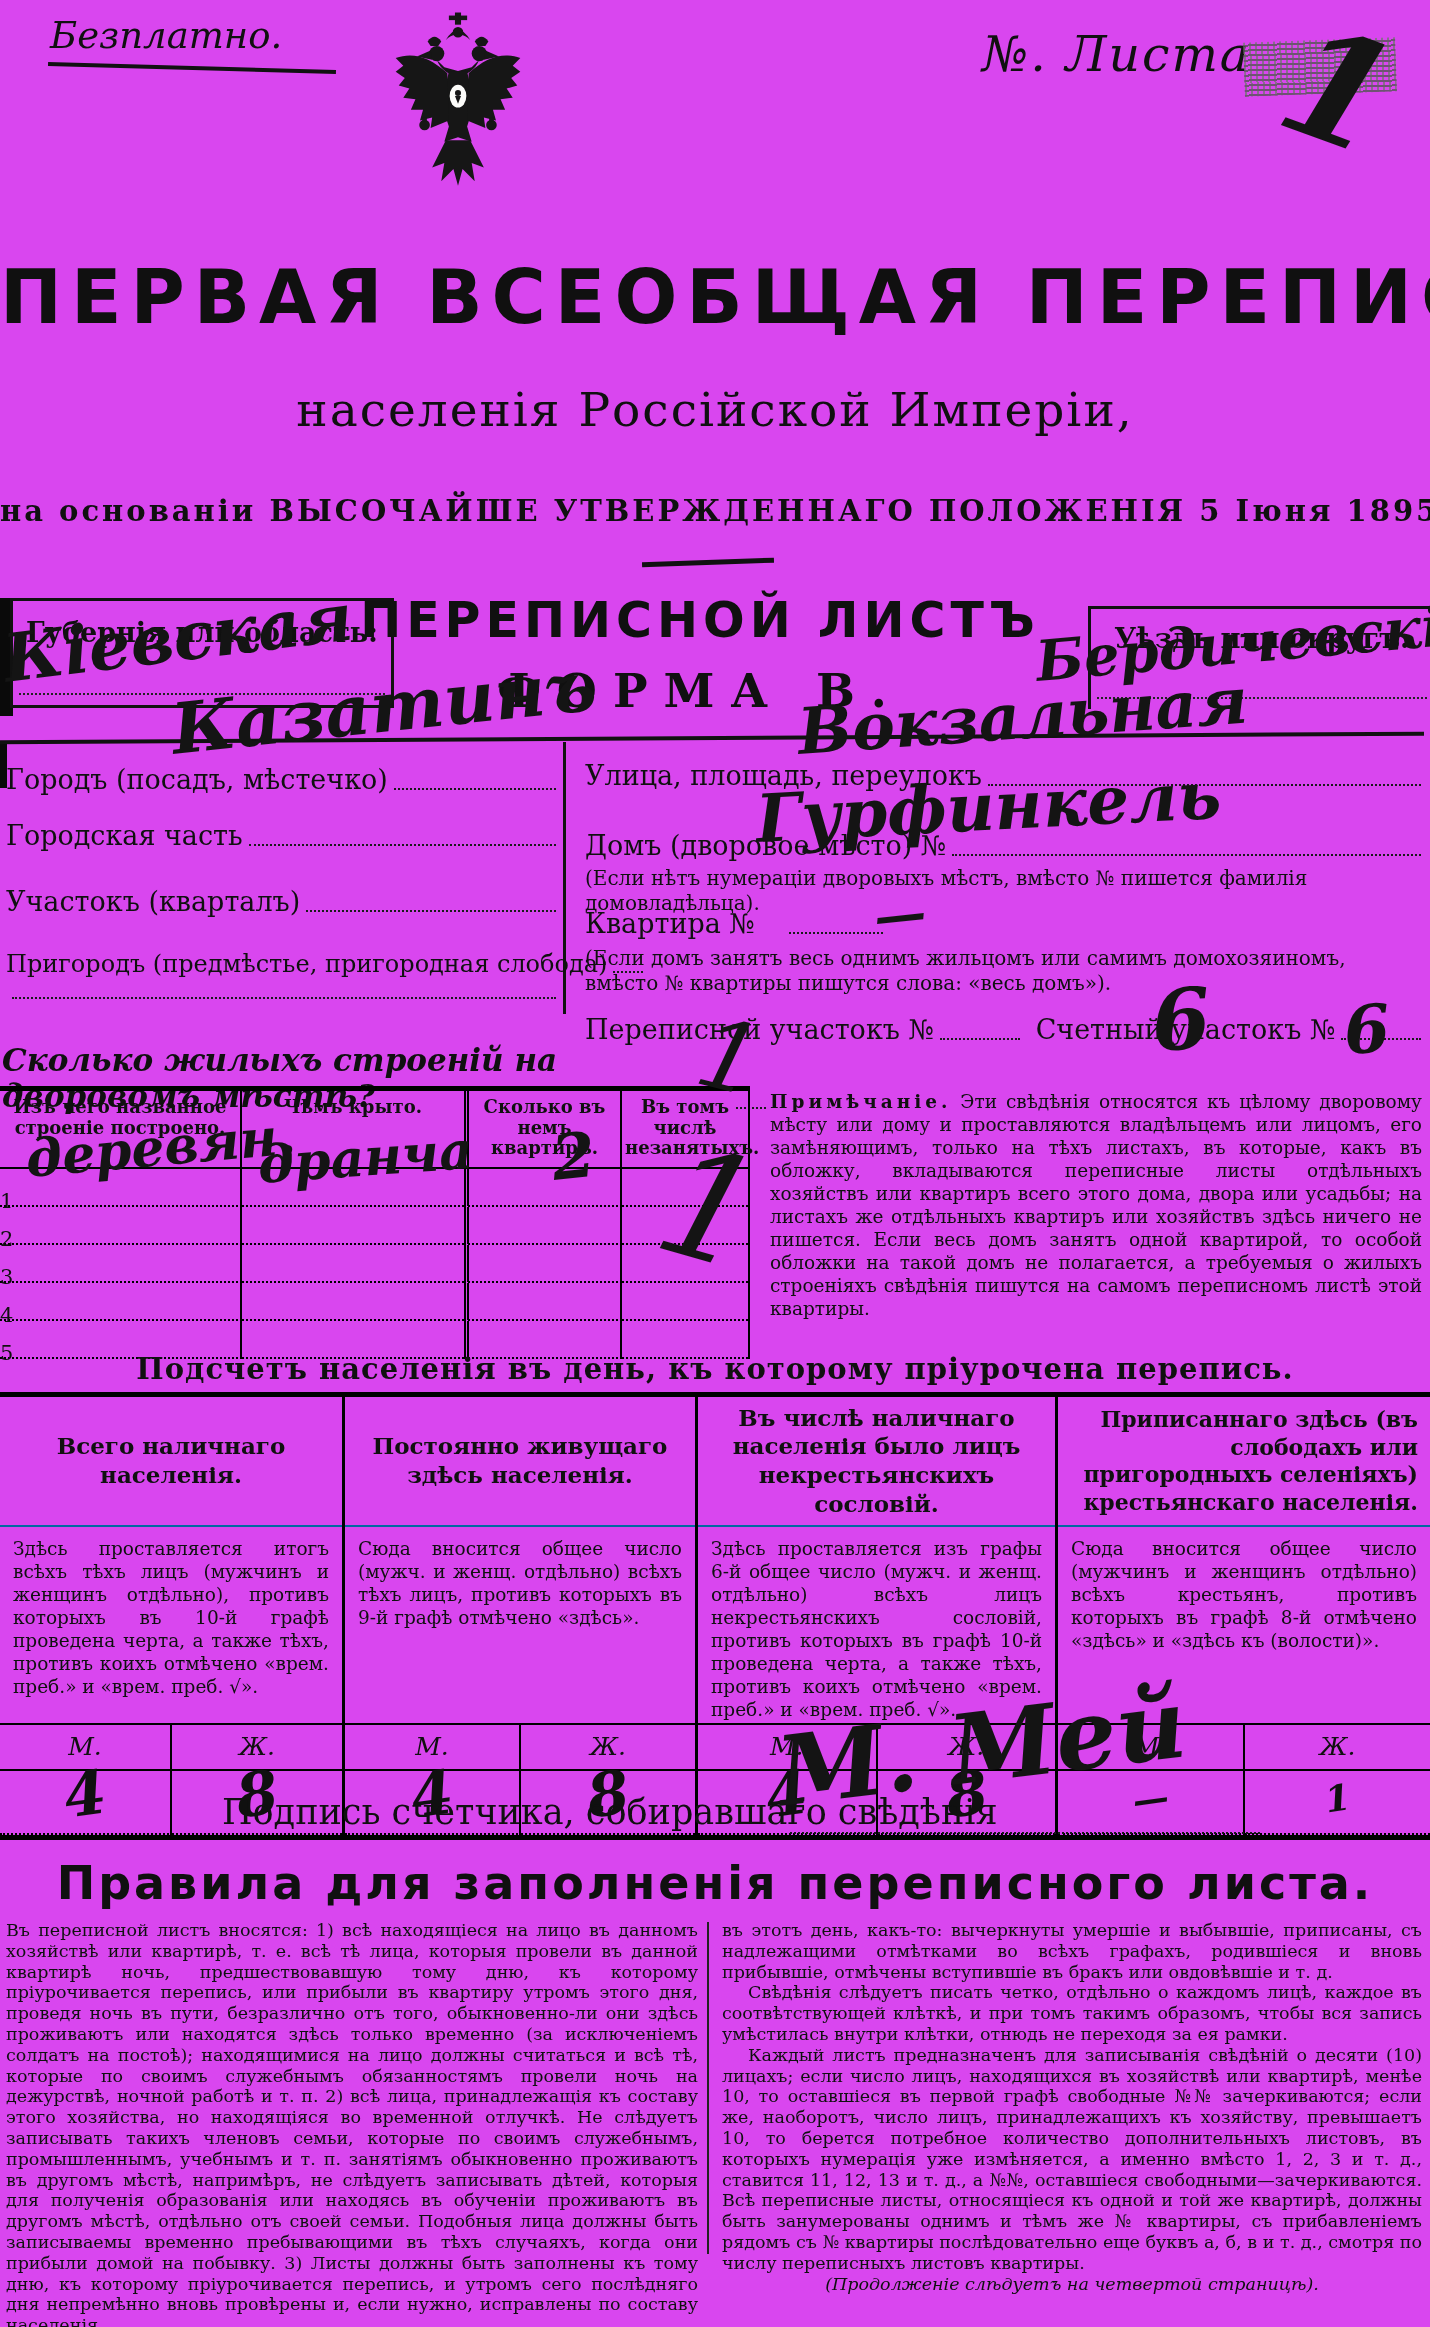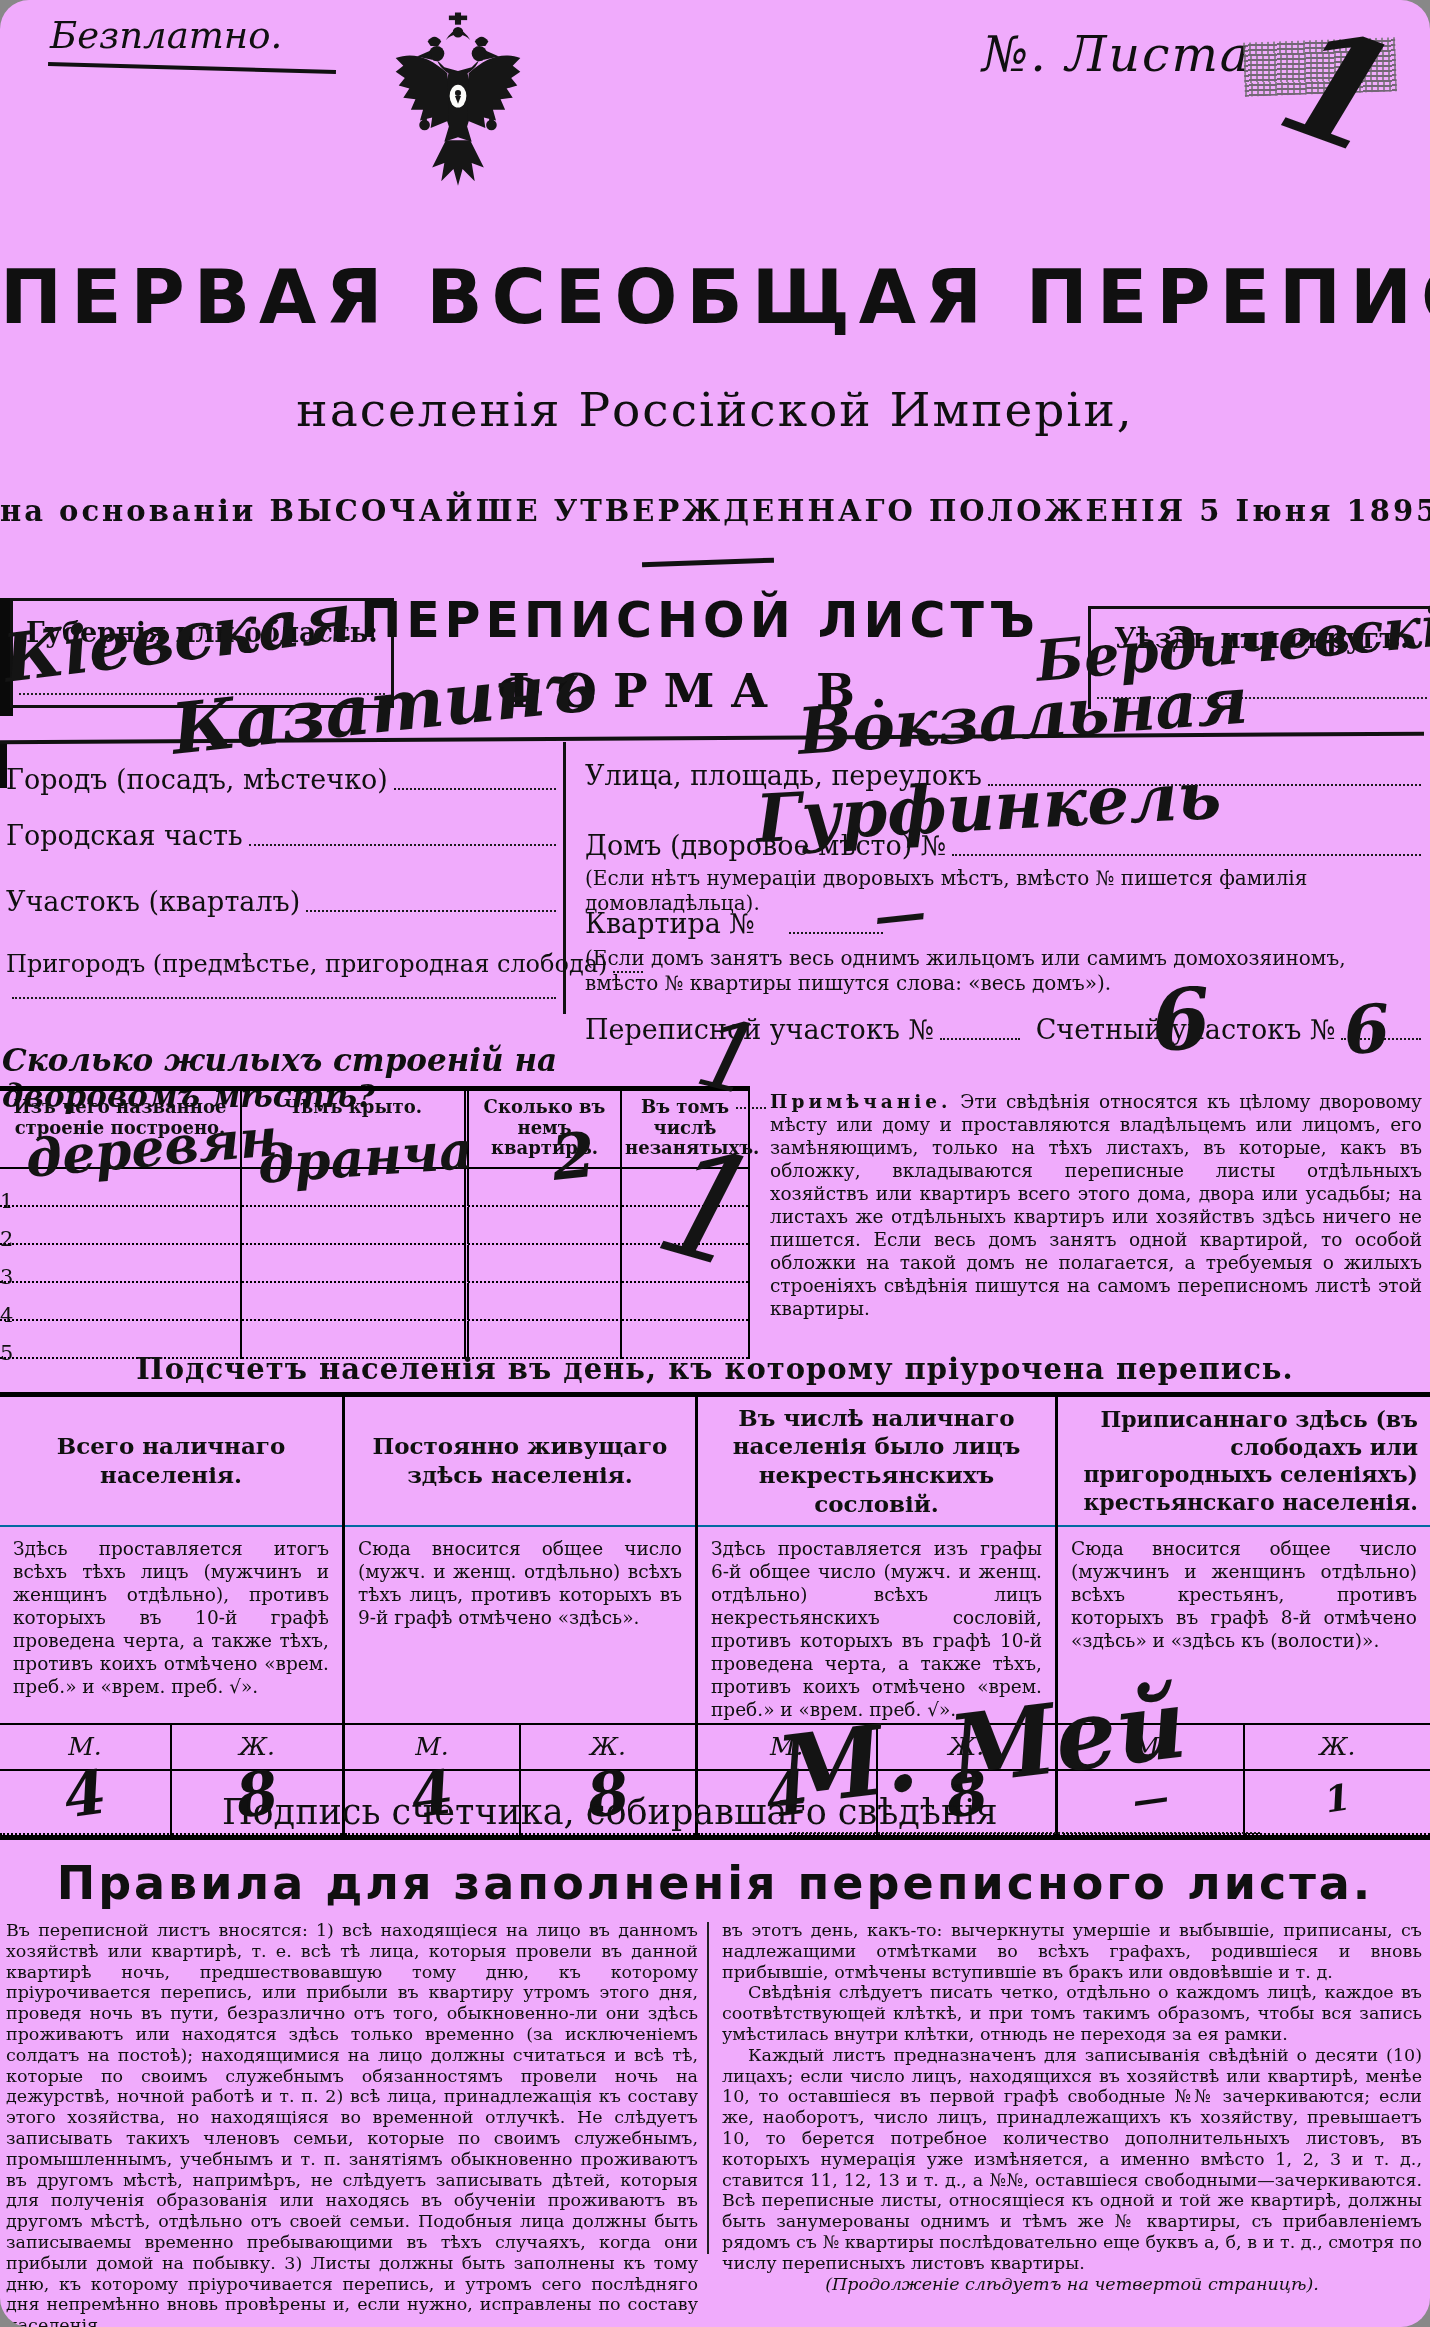--- a/index.html
+++ b/index.html
@@ -1,17 +1,17 @@
 <!DOCTYPE html>
 <html><head>
 <meta charset="utf-8">
 <style>
   html,body{margin:0;padding:0;background:#888;}
-  #page{position:relative;width:1430px;height:2327px;background:#f0abfc;color:#101010;
-        font-family:"DejaVu Serif",serif;overflow:hidden;margin:0 auto;border-radius:29px;}
+  #page{position:relative;width:1430px;height:2327px;background:#d946ef;color:#101010;
+        font-family:"DejaVu Serif",serif;overflow:hidden;margin:0 auto;}
   .abs{position:absolute;}
   
   .free{left:50px;top:14px;font-size:37px;font-style:italic;white-space:nowrap;}
   .free-underline{left:48px;top:66px;width:288px;height:4px;background:#111;transform:rotate(1.6deg);}
   .sheetno-label{left:982px;top:26px;font-size:49px;font-style:italic;white-space:nowrap;letter-spacing:2px;}
   .stamp{left:1244px;top:40px;width:152px;height:54px;transform:rotate(-2deg);opacity:.8;
          background:repeating-linear-gradient(0deg,#555 0 2px,transparent 2px 5px),
                     repeating-linear-gradient(90deg,#777 0 2px,transparent 2px 6px);}
   .hw{position:absolute;font-family:"DejaVu Serif",serif;font-style:italic;font-weight:bold;
       white-space:nowrap;color:#141414;transform-origin:left center;z-index:5;pointer-events:none;}

